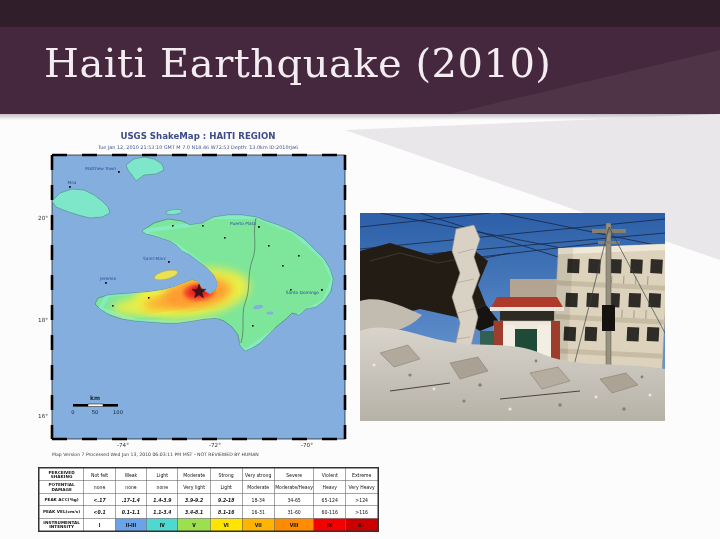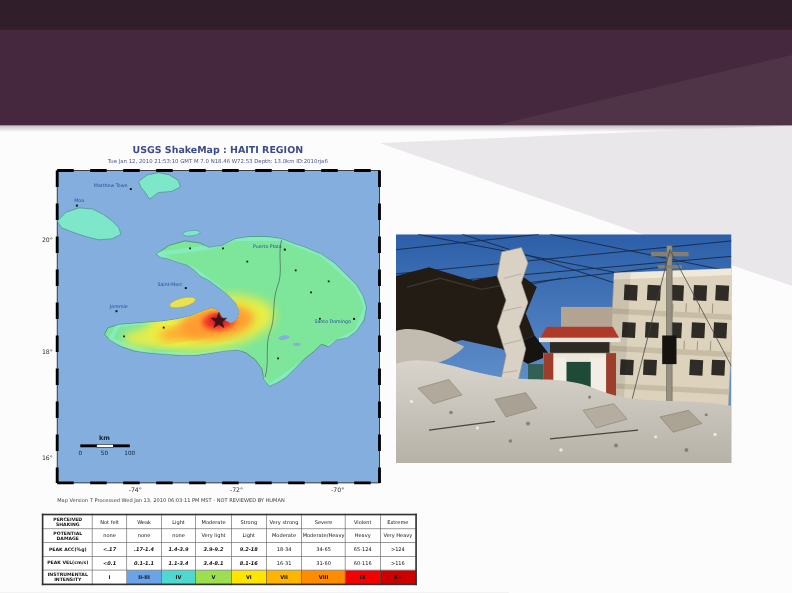--- a/index.html
+++ b/index.html
@@ -47,20 +47,21 @@
   td.t-int{font-weight:bold;font-size:11.5px;}
 </style>
 </head>
 <body>
 
 <div class="slide">
 
   <div class="header">
     <div class="header-topstrip"></div>
     <div class="header-wedge"></div>
+    <div class="slide-title">Haiti Earthquake (2010)</div>
   </div>
   <div class="header-shadow"></div>
   <div class="gray-wedge"></div>
 
   <svg class="shakemap" viewBox="0 0 345 342">
     <defs>
       <filter id="b5">
           <feGaussianBlur stdDeviation="5"></feGaussianBlur>
         </filter>
       <filter id="b4">

